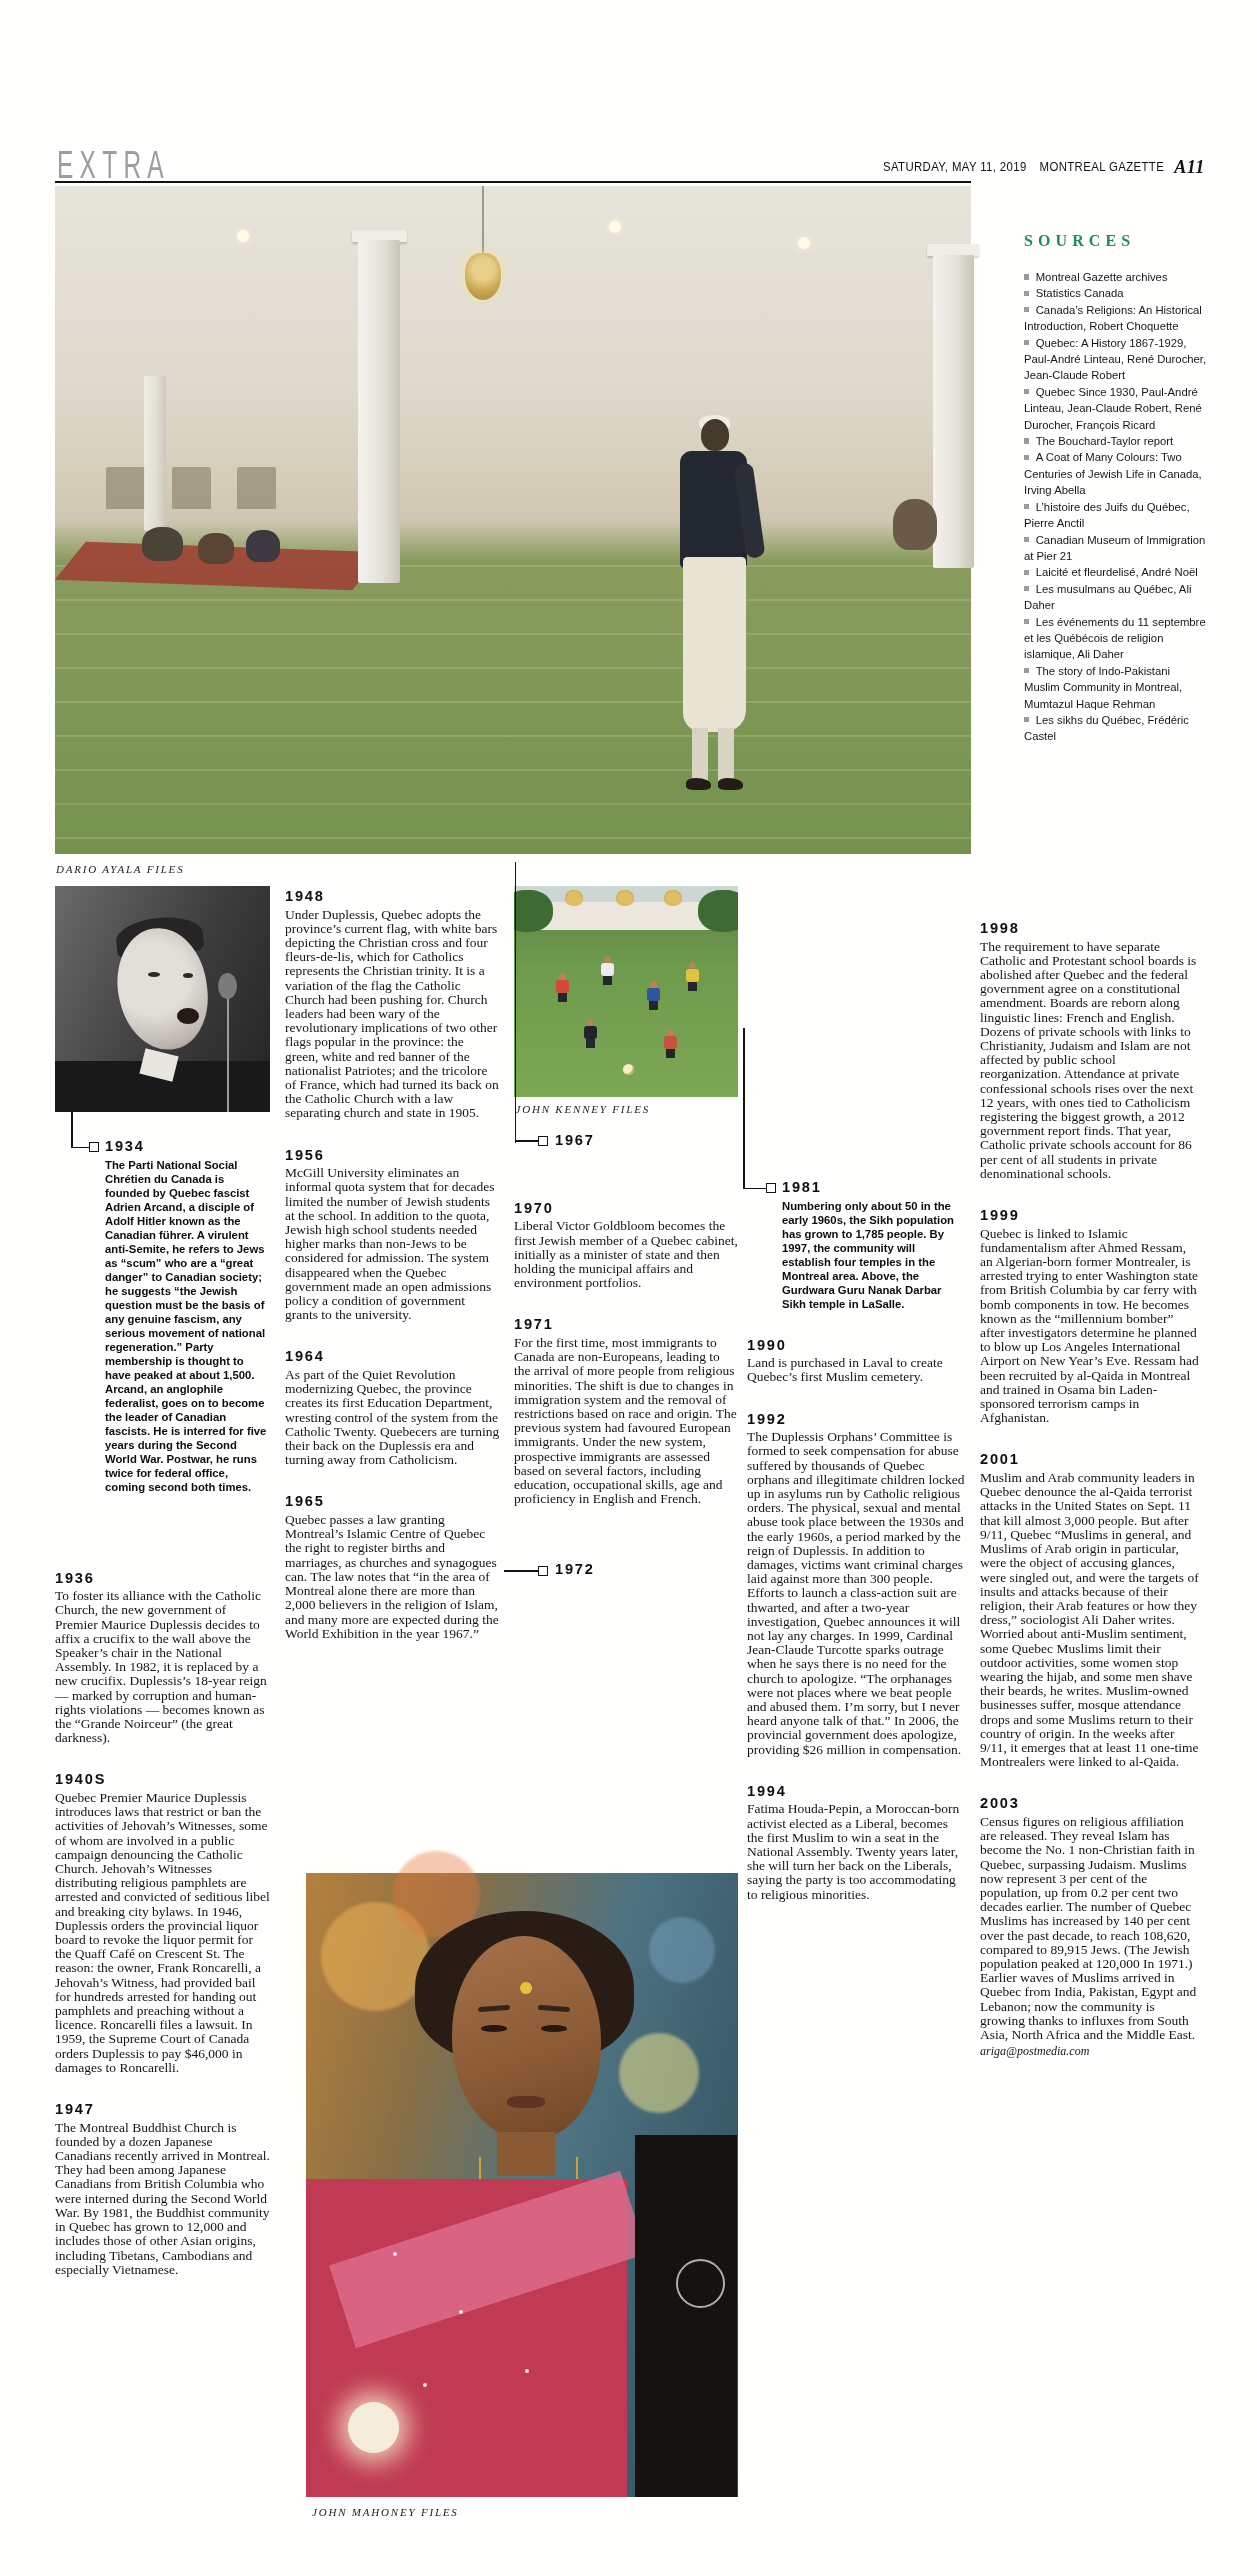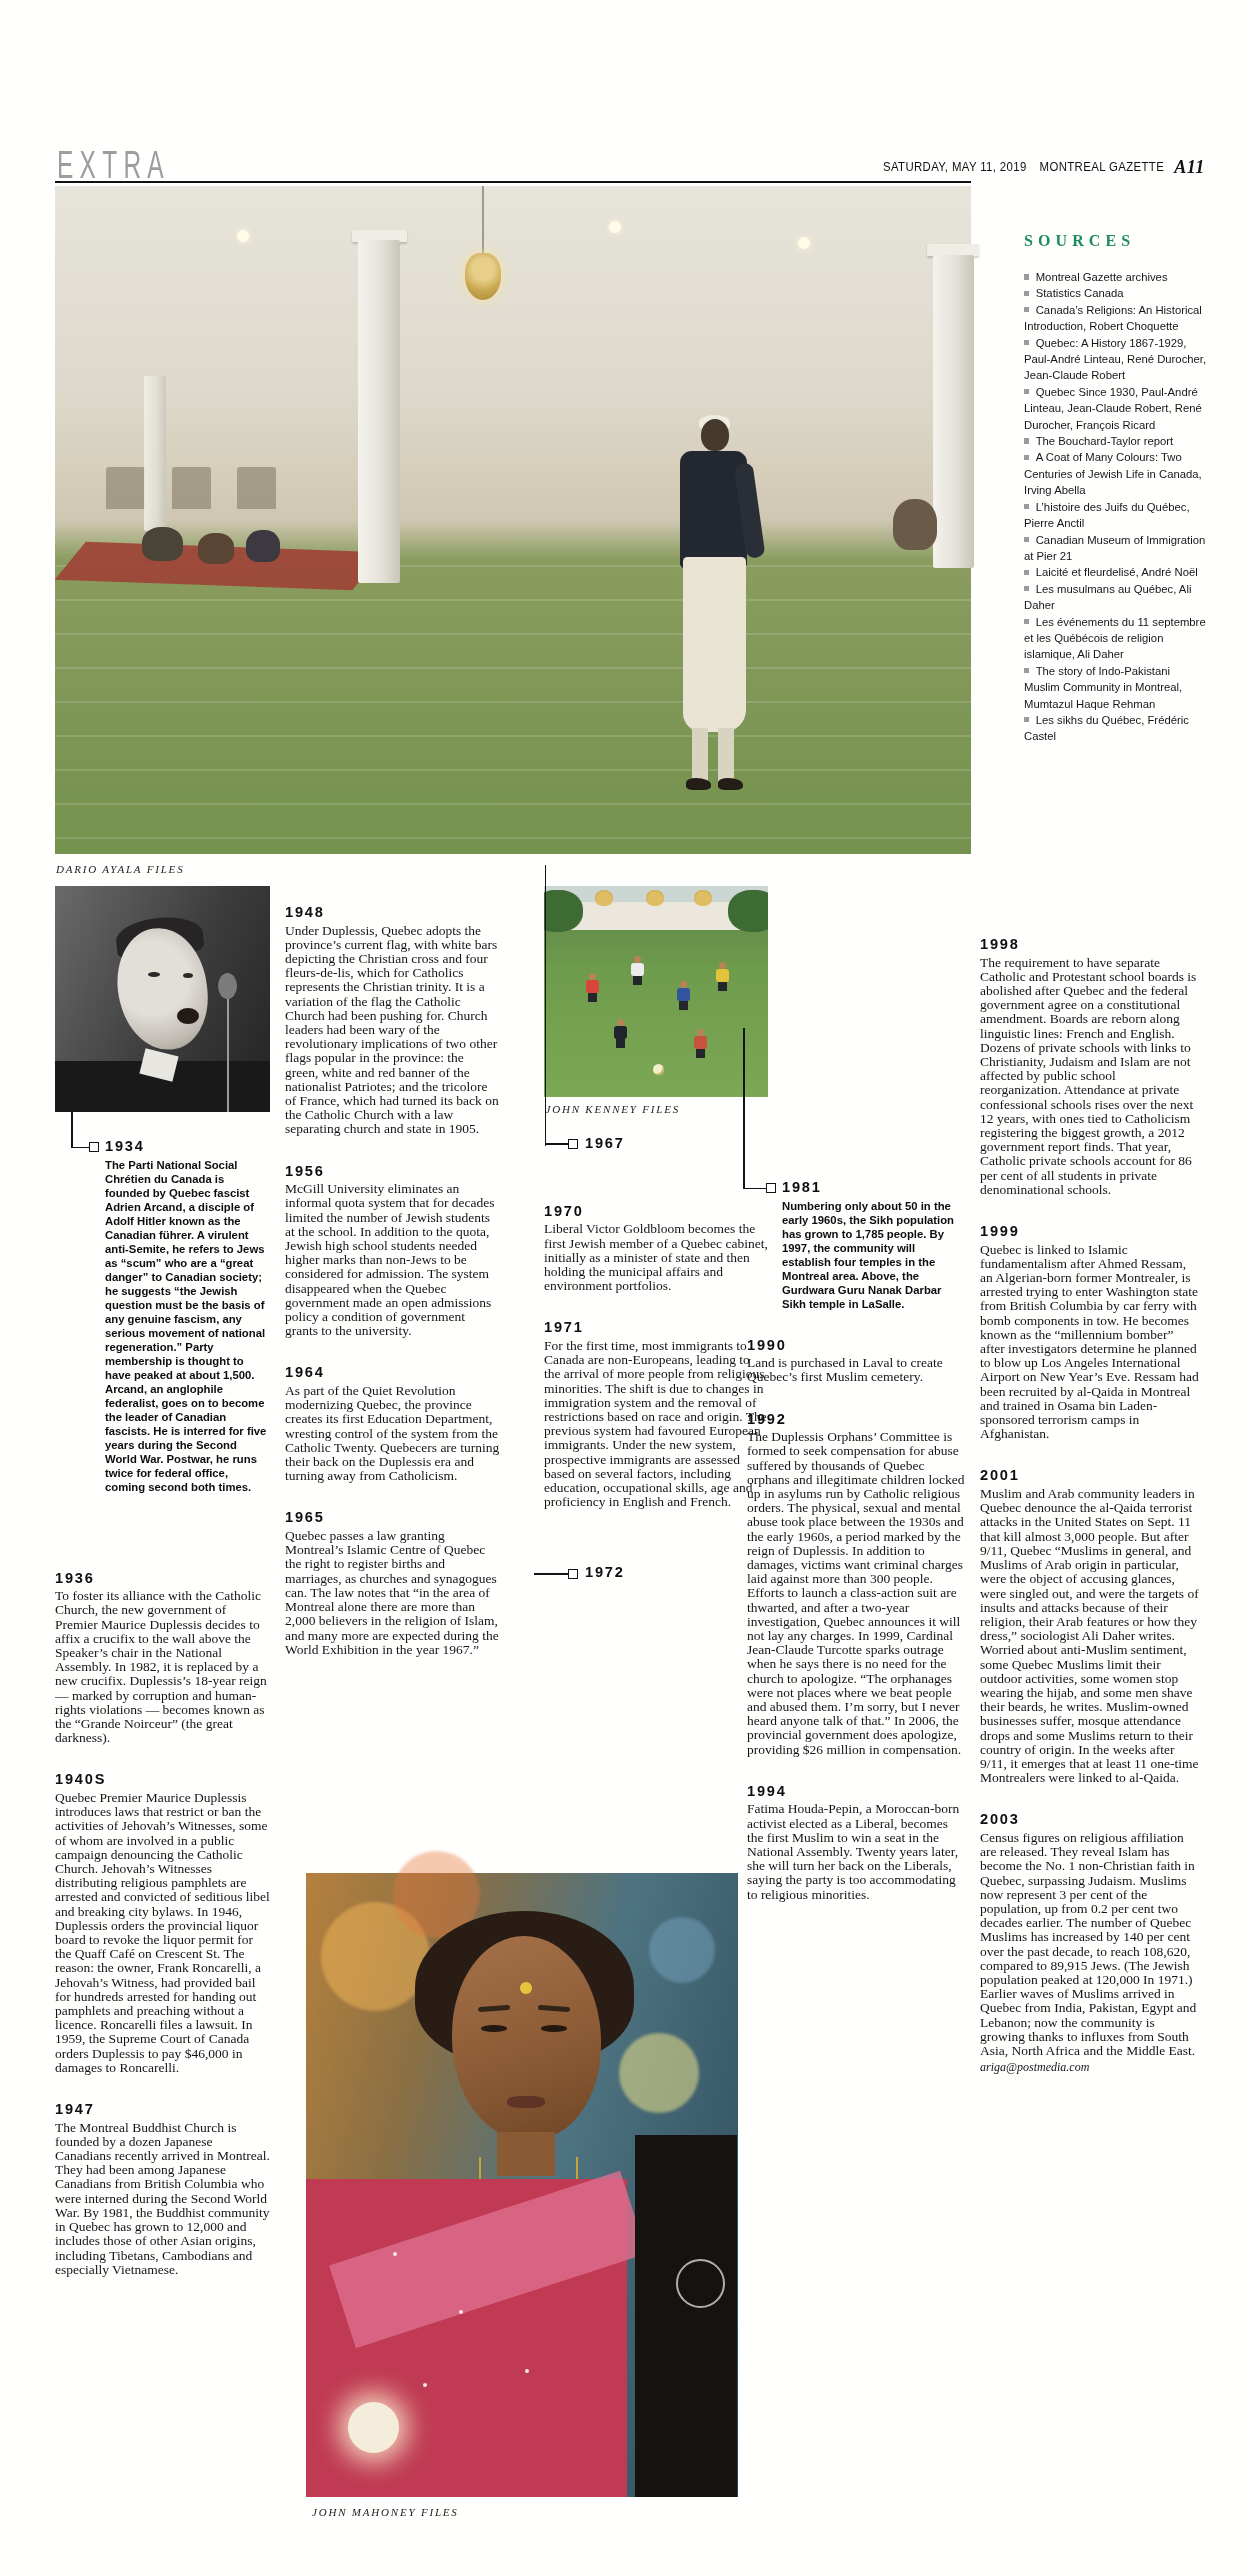--- a/index.html
+++ b/index.html
@@ -90,21 +90,21 @@
 
   
   #sources{position:absolute;left:1024px;top:232px;width:184px;}
   #sources .title{font-family:"Liberation Serif","DejaVu Serif",serif;font-weight:bold;font-size:16px;letter-spacing:5.1px;color:#1d8a60;}
   #sources .list{margin-top:19px;font-family:"Liberation Sans","DejaVu Sans",sans-serif;font-size:11.3px;line-height:16.4px;color:#161616;}
   .src{margin:0;}
   .blt{display:inline-block;width:5.1px;height:5.1px;background:#9a9a9a;margin-right:6.6px;vertical-align:1.5px;}
 
   
   .col{position:absolute;}
-  .yr{font-family:"Liberation Sans","DejaVu Sans",sans-serif;font-weight:bold;font-size:14.6px;letter-spacing:1.8px;color:#0e0e0e;margin-bottom:3.6px;margin-top:16px;}
+  .yr{font-family:"Liberation Sans","DejaVu Sans",sans-serif;font-weight:bold;font-size:14.6px;letter-spacing:1.8px;color:#0e0e0e;margin-bottom:3.6px;}
   .btxt{font-size:13.5px;line-height:14.2px;color:#141414;text-align:left;}
   .entry{margin-top:26px;}
   .entry.first{margin-top:0;}
   .note{position:relative;font-family:"Liberation Sans","DejaVu Sans",sans-serif;}
   .note .ntxt{font-weight:bold;font-size:11.3px;line-height:14px;color:#0d0d0d;}
   .sq{position:absolute;width:8px;height:8px;border:1.8px solid #141414;background:#fff;}
   .ln{position:absolute;background:#141414;}
 
   .p68{padding-left:50px;}
   .p56{padding-left:41px;}
@@ -224,21 +224,21 @@
     <div class="entry">
       <div class="yr">1964</div>
       <div class="btxt">As part of the Quiet Revolution modernizing Quebec, the province creates its first Education Department, wresting control of the system from the Catholic Twenty. Quebecers are turning their back on the Duplessis era and turning away from Catholicism.</div>
     </div>
     <div class="entry">
       <div class="yr">1965</div>
       <div class="btxt">Quebec passes a law granting Montreal’s Islamic Centre of Quebec the right to register births and marriages, as churches and synagogues can. The law notes that “in the area of Montreal alone there are more than 2,000 believers in the religion of Islam, and many more are expected during the World Exhibition in the year 1967.”</div>
     </div>
   </div>
 
-  <div class="col" style="left:544px;top:886px;width:224px;">
+  <div class="col" style="left:514px;top:886px;width:224px;">
     <div class="ph sikh">
       <div class="sky"></div>
       <div class="bld"></div>
       <div class="dome" style="left:51px;"></div>
         <div class="dome" style="left:102px;"></div>
         <div class="dome" style="left:150px;"></div>
       <div class="tree" style="left:-11.7px;"></div>
         <div class="tree" style="left:184px;"></div>
       <div class="fig" style="left:42px;top:87px;">
           <div class="h"></div>

